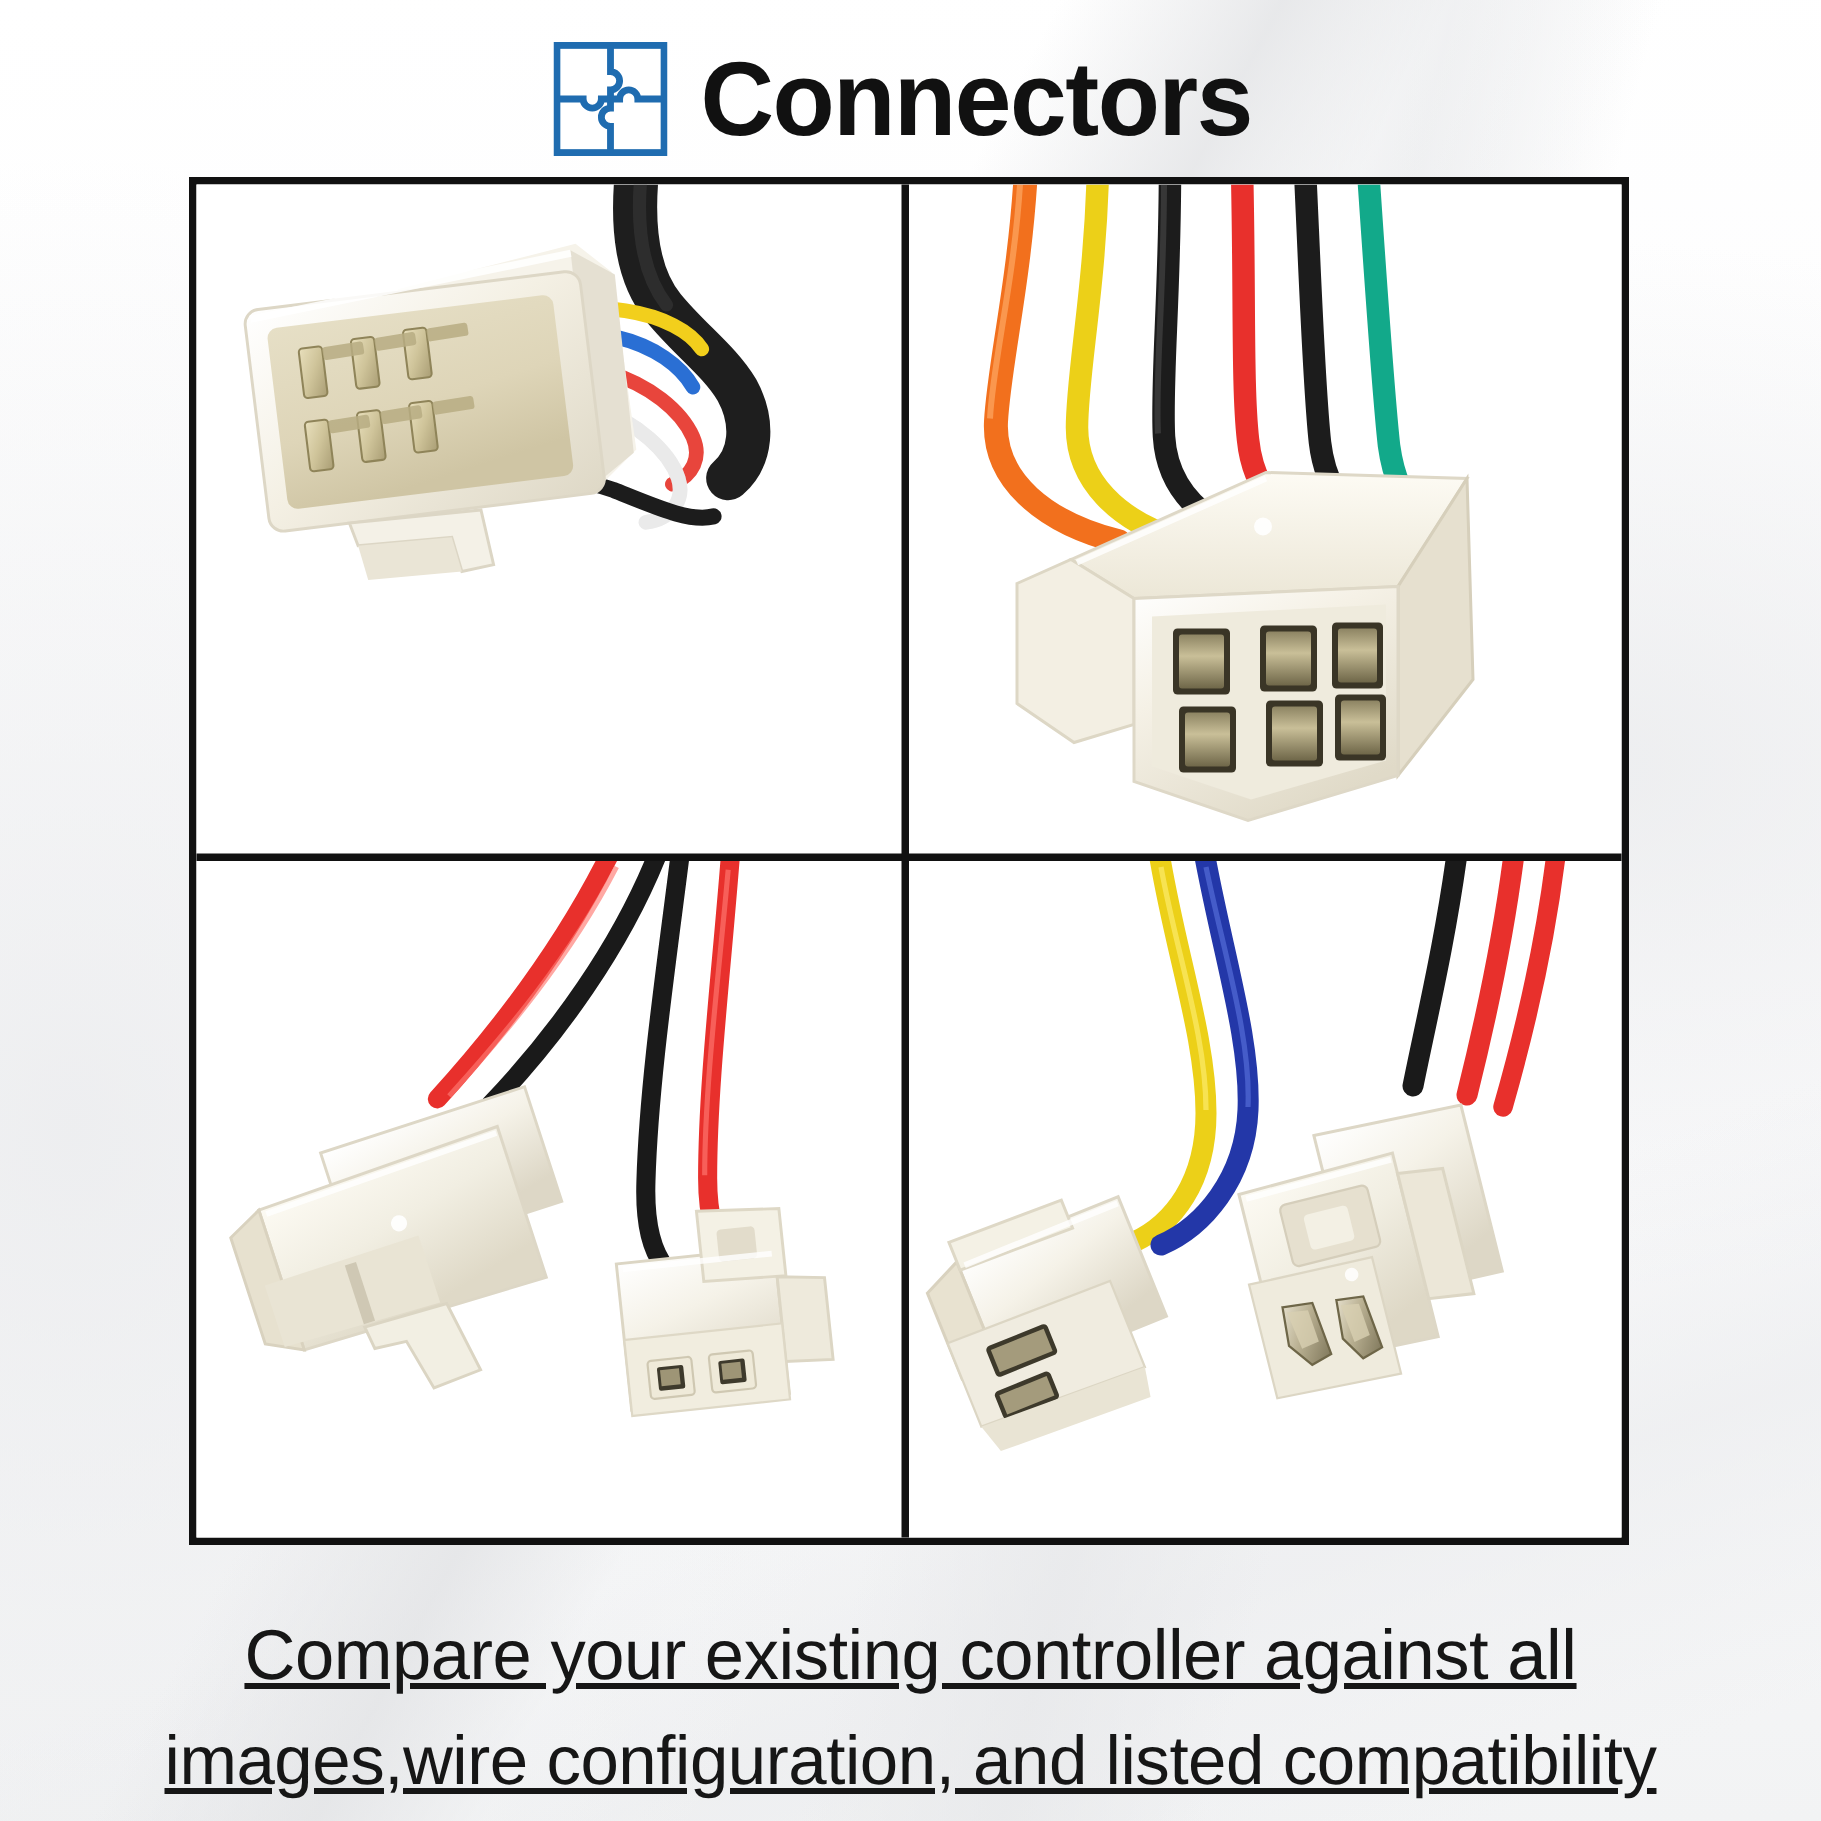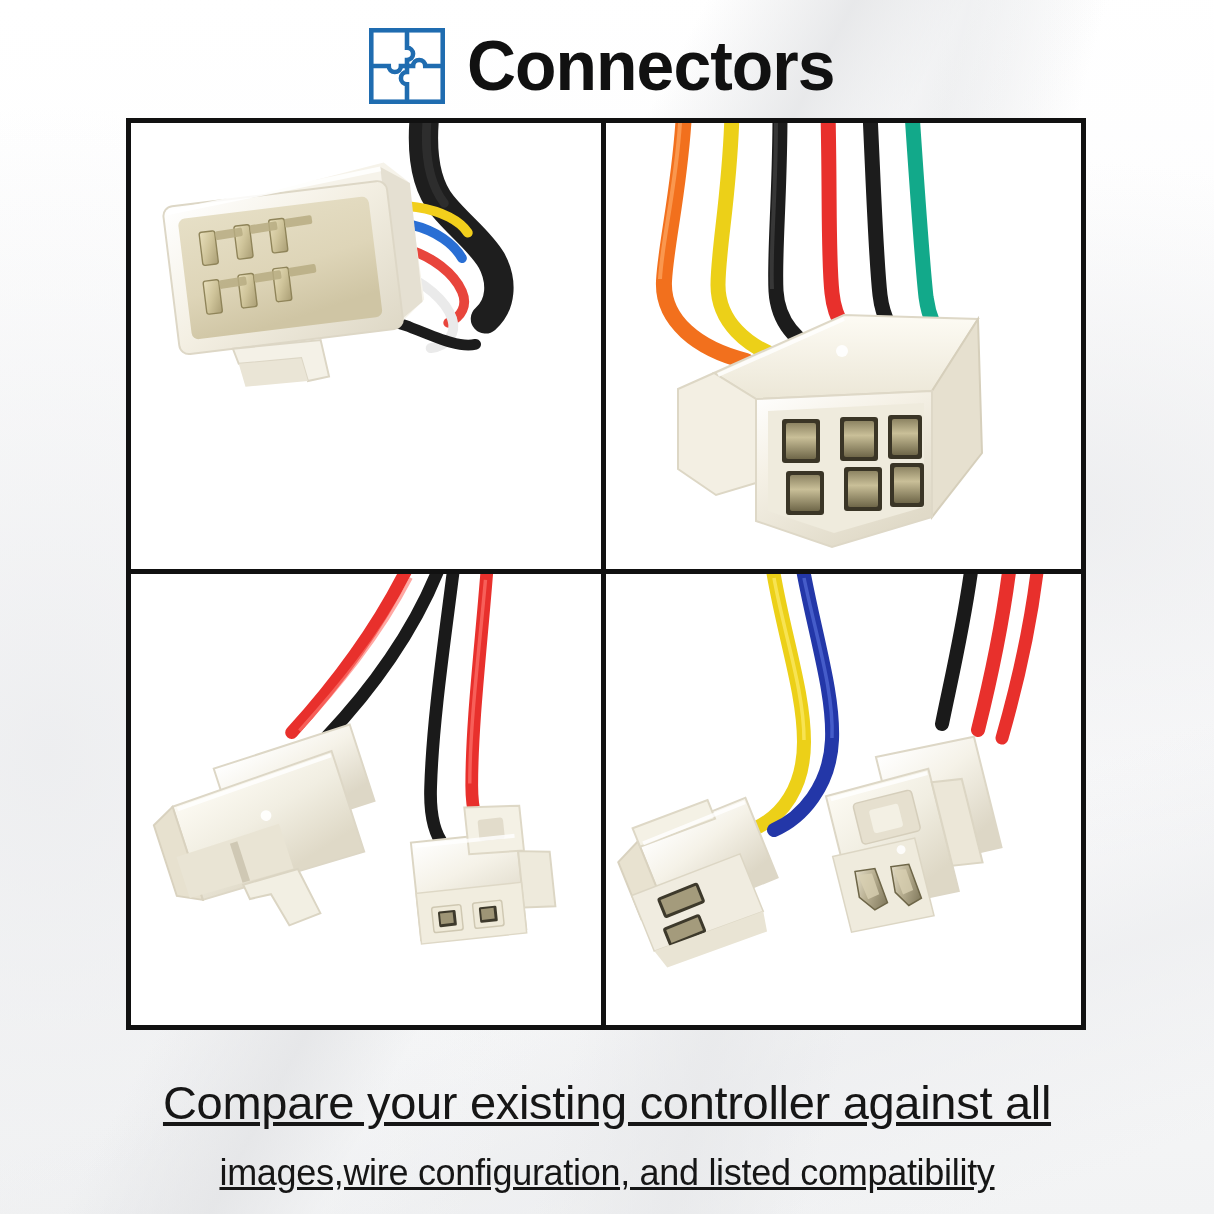--- a/index.html
+++ b/index.html
@@ -91,21 +91,21 @@
     top: 1068px;
     width: 1214px;
     text-align: center;
     color: #161616;
     font-size: 47px;
     line-height: 70px;
     letter-spacing: -0.3px;
     text-decoration: underline;
   }
   #caption .line { display: block; white-space: nowrap; }
-  #caption .line2 { font-size: 36px; }
+  #caption .line2 { font-size: 46px; }
 </style>
 </head>
 <body>
 
 <div id="page">
 
   <div id="header">
     <svg id="puzzle-icon" viewBox="0 0 100 100">
       <rect x="3" y="3" width="94" height="94" fill="#ffffff" stroke="#1f6cb0" stroke-width="6"></rect>
 

